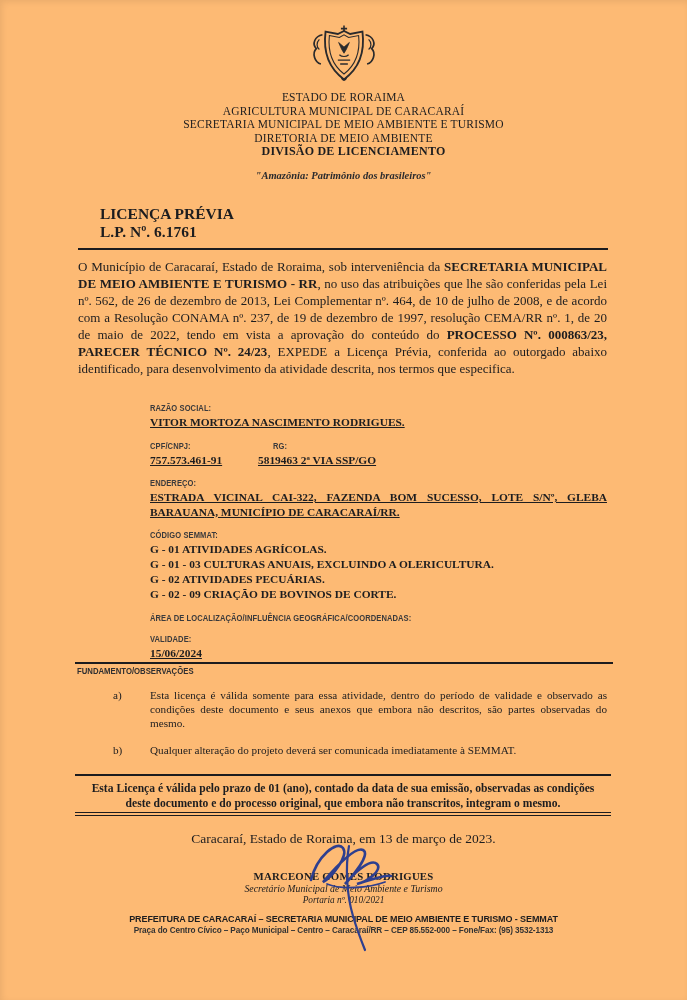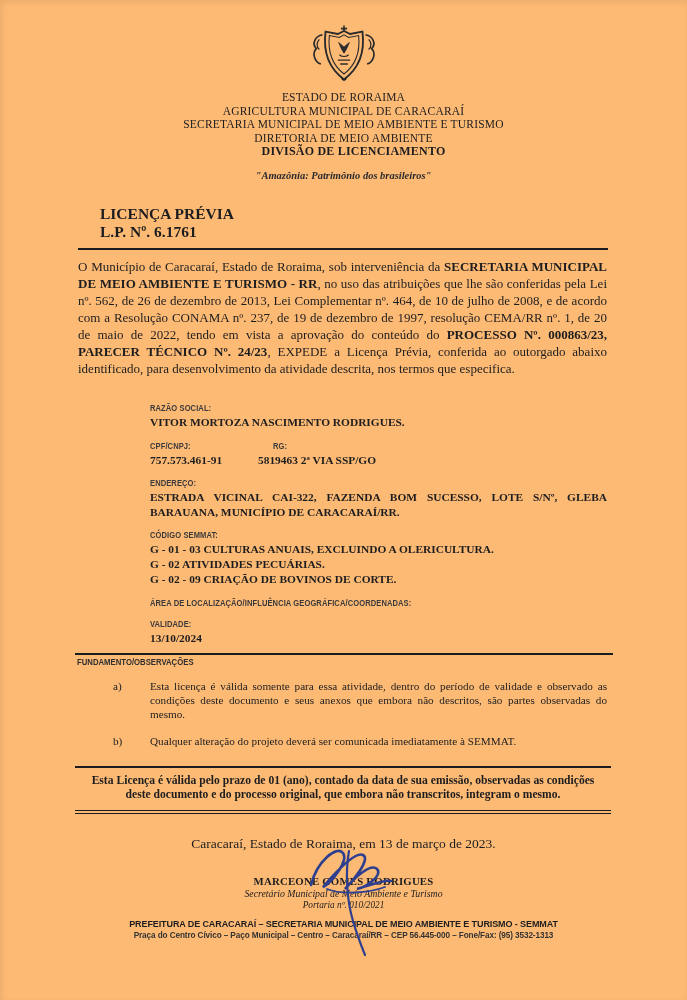--- a/index.html
+++ b/index.html
@@ -24,40 +24,40 @@
   .rule-full { margin: 1px 74px 0 75px; }
   .intro { margin: 8px 80px 0 78px; font-size: 13px; line-height: 17px; text-align: justify; }
   .fields { margin: 26px 80px 0 150px; }
   .field { margin-bottom: 11px; }
   .flabel {
     font-family: "Liberation Sans", sans-serif;
     font-weight: bold; font-size: 8.6px; color: #3a3a3c;
     letter-spacing: .1px; transform: scaleX(.88); transform-origin: left;
     white-space: nowrap; margin-bottom: 2px;
   }
-  .fvalue { font-weight: bold; font-size: 11.4px; line-height: 14.6px; text-align: justify; }
+  .fvalue { font-weight: bold; font-size: 11.4px; line-height: 14.6px; text-align: justify; text-decoration: underline; }
   .cpf-row { display: flex; }
   .cpf-col { width: 108px; }
   .rg-col .flabel { padding-left: 17px; }
   .code-line { font-weight: bold; font-size: 11.4px; line-height: 14.8px; }
   .section-label {
     font-family: "Liberation Sans", sans-serif;
     font-weight: bold; font-size: 8.8px; color: #2e2e30;
     transform: scaleX(.88); transform-origin: left;
     margin: 2px 0 0 77px; white-space: nowrap;
   }
   .obs-item { display: flex; margin: 13px 80px 0 113px; font-size: 11.2px; line-height: 13.8px; }
   .obs-marker { width: 37px; flex: none; }
   .obs-text { text-align: justify; }
   .validity-box {
-    margin: 17px 76px 0 75px; padding: 6px 16px 7px;
+    margin: 17px 76px 0 75px; padding: 6px 16px 1px;
     border-top: 2.6px solid #1c1c1e; border-bottom: 4px double #1c1c1e;
     font-weight: bold; font-size: 11.6px; line-height: 14.5px; text-align: center;
   }
-  .date-line { margin-top: 22px; text-align: center; font-size: 13.5px; }
+  .date-line { margin-top: 15px; text-align: center; font-size: 13.5px; }
   .sig-block { text-align: center; margin-top: 23px; position: relative; }
   .sig-name { font-weight: bold; font-size: 10.8px; letter-spacing: .2px; }
   .sig-role { font-style: italic; font-size: 9.8px; margin-top: 1px; }
   .sig-portaria { font-style: italic; font-size: 9.3px; margin-top: 1px; }
   .sig-svg { position: absolute; left: 297px; top: -32px; pointer-events: none; }
   .footer { margin-top: 9px; text-align: center; font-family: "Liberation Sans", sans-serif; }
   .footer-l1 { font-weight: bold; font-size: 9px; letter-spacing: -.1px; }
   .footer-l2 { font-weight: bold; font-size: 8.2px; color: #333; margin-top: 2px; letter-spacing: -.1px; }
   .ink { stroke: #2e3f8f; fill: none; stroke-linecap: round; }
 </style>
@@ -127,32 +127,33 @@
     </div>
 
     <div class="field">
       <div class="flabel">ENDEREÇO:</div>
       <div class="fvalue">ESTRADA VICINAL CAI-322, FAZENDA BOM SUCESSO, LOTE S/Nº, GLEBA BARAUANA, MUNICÍPIO DE CARACARAÍ/RR.</div>
     </div>
 
 
     <div class="field">
       <div class="flabel">CÓDIGO SEMMAT:</div>
+      <div class="code-line">G - 01 ATIVIDADES AGRÍCOLAS.</div>
       <div class="code-line">G - 01 - 03 CULTURAS ANUAIS, EXCLUINDO A OLERICULTURA.</div>
       <div class="code-line">G - 02  ATIVIDADES PECUÁRIAS.</div>
       <div class="code-line">G - 02 - 09 CRIAÇÃO DE BOVINOS DE CORTE.</div>
     </div>
 
     <div class="field">
       <div class="flabel">ÁREA DE LOCALIZAÇÃO/INFLUÊNCIA GEOGRÁFICA/COORDENADAS:</div>
     </div>
 
-    <div class="field" style="margin-bottom:8px">
+    <div class="field" style="margin-bottom:2px">
       <div class="flabel">VALIDADE:</div>
-      <div class="fvalue">13/10/2024</div>
+      <div class="fvalue">15/06/2024</div>
     </div>
   </div>
 
   <hr class="rule rule-full">
 
   <div class="section-label">FUNDAMENTO/OBSERVAÇÕES</div>
 
   <div class="obs-item">
     <span class="obs-marker">a)</span>
     <span class="obs-text">Esta licença é válida somente para essa atividade, dentro do período de validade e observado as condições deste documento e seus anexos que embora não descritos, são partes observadas do mesmo.</span>
@@ -172,16 +173,16 @@
       <path class="ink" stroke-width="2.2" d="M52,8 C48,30 50,58 56,78 C60,92 64,102 68,112"></path>
       <path class="ink" stroke-width="1.8" d="M30,46 C44,52 72,50 88,44"></path>
     </svg>
     <div class="sig-name">MARCEONE GOMES RODRIGUES</div>
     <div class="sig-role">Secretário Municipal de Meio Ambiente e Turismo</div>
     <div class="sig-portaria">Portaria nº. 010/2021</div>
   </div>
 
   <div class="footer">
     <div class="footer-l1">PREFEITURA DE CARACARAÍ – SECRETARIA MUNICIPAL DE MEIO AMBIENTE E TURISMO - SEMMAT</div>
-    <div class="footer-l2">Praça do Centro Cívico – Paço Municipal – Centro – Caracaraí/RR – CEP 56.445-000 – Fone/Fax: (95) 3532-1313</div>
+    <div class="footer-l2">Praça do Centro Cívico – Paço Municipal – Centro – Caracaraí/RR – CEP 85.552-000 – Fone/Fax: (95) 3532-1313</div>
   </div>
 
 </div>
 
 </body></html>

